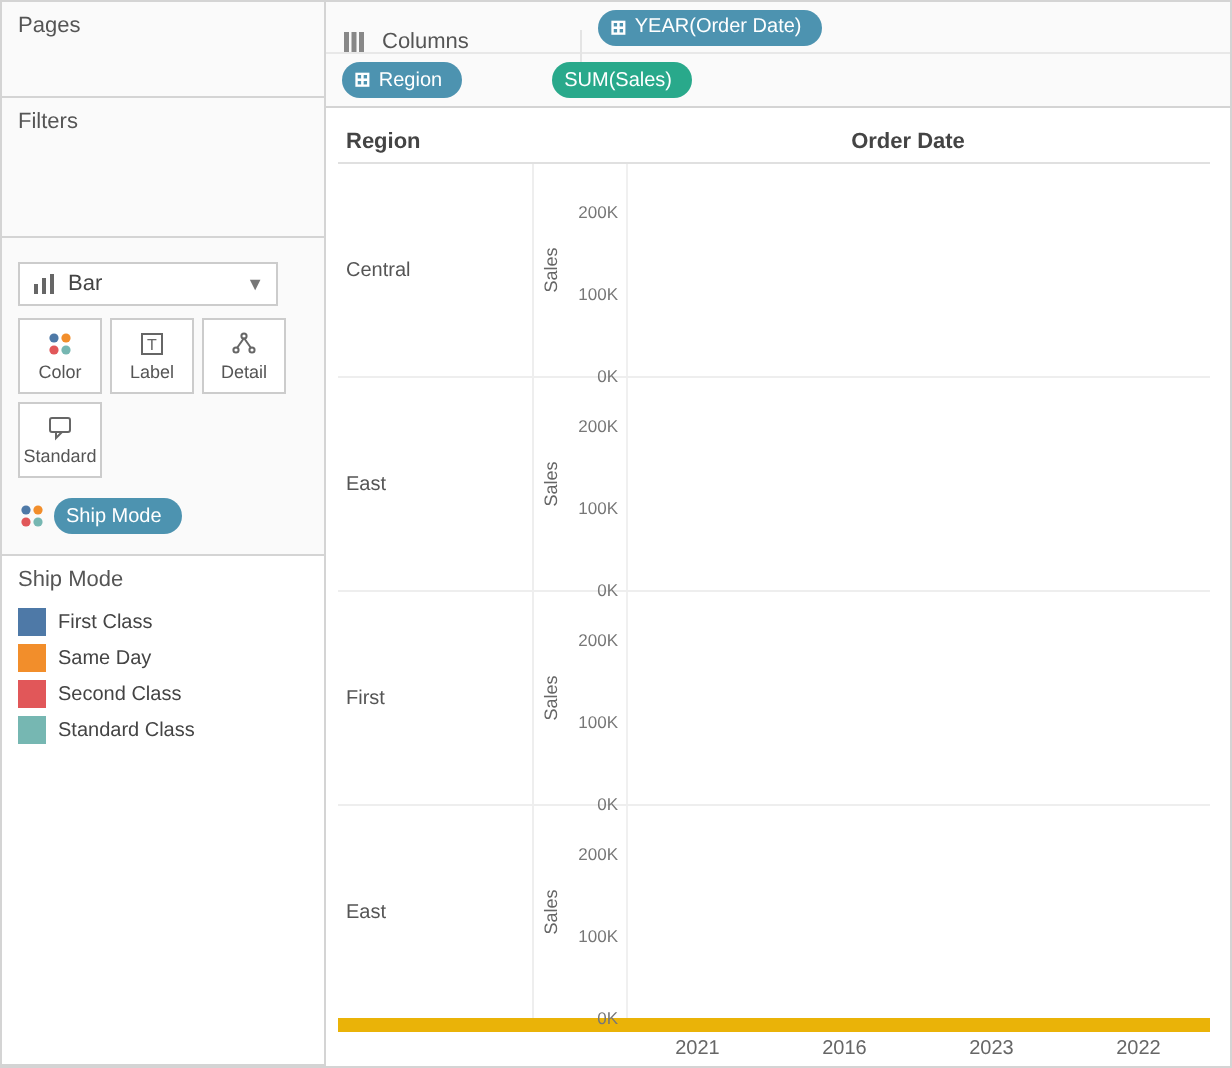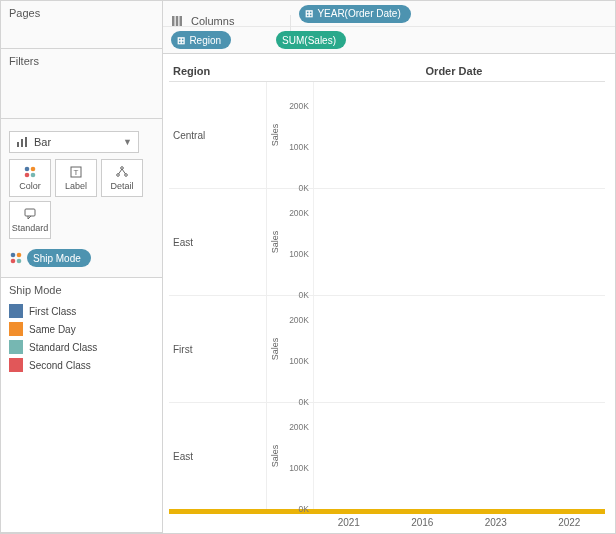--- a/index.html
+++ b/index.html
@@ -210,21 +210,21 @@
   .bar-group {
     flex: 1;
     display: flex;
     flex-direction: column-reverse;
     align-items: stretch;
   }
   .seg { width: 100%; }
   .x-axis-row {
     display: flex;
     height: 20px;
-    border-top: 5px solid #eab308;
+    border-top: 7px solid #eab308;
   }
   .x-axis-row .spacer { width: 144px; }
   .x-labels {
     flex: 1;
     display: flex;
     padding: 0 8px;
     gap: 18px;
   }
   .x-label {
     flex: 1;
@@ -320,26 +320,26 @@
     <div id="legend-items">
         <div class="legend-item">
           <span class="swatch" style="background: rgb(78, 121, 167);"></span>
           <span>First Class</span>
         </div>
         <div class="legend-item">
           <span class="swatch" style="background: rgb(242, 142, 43);"></span>
           <span>Same Day</span>
         </div>
         <div class="legend-item">
+          <span class="swatch" style="background: rgb(225, 87, 89);"></span>
+          <span>Second Class</span>
+        </div>
+        <div class="legend-item">
           <span class="swatch" style="background: rgb(118, 183, 178);"></span>
           <span>Standard Class</span>
-        </div>
-        <div class="legend-item">
-          <span class="swatch" style="background: rgb(225, 87, 89);"></span>
-          <span>Second Class</span>
         </div>
       </div>
   </div>
 </div>
 
 <div class="main">
   <div class="shelves">
     <div class="shelf-row">
       <div class="shelf-label">
         <span>

